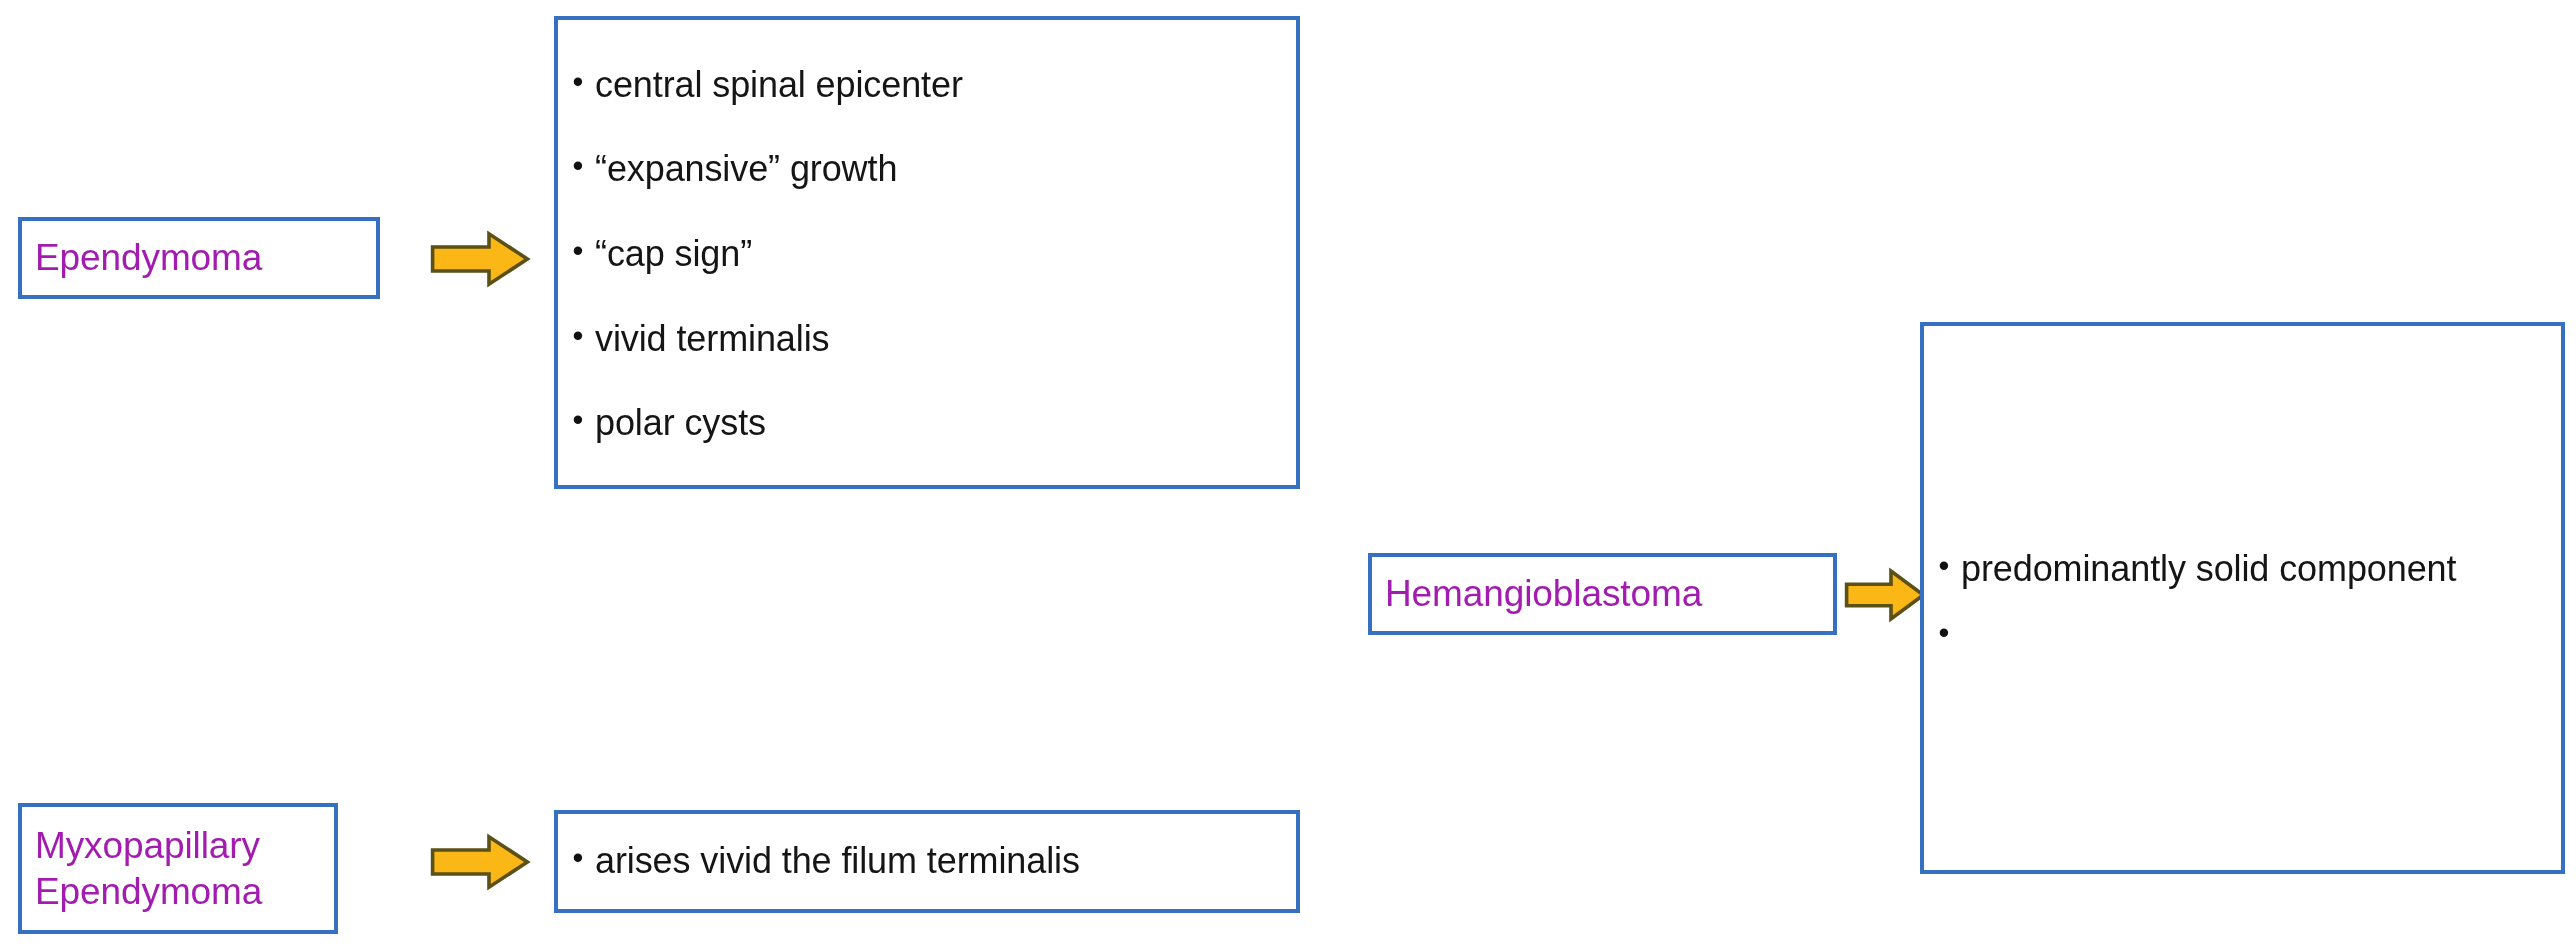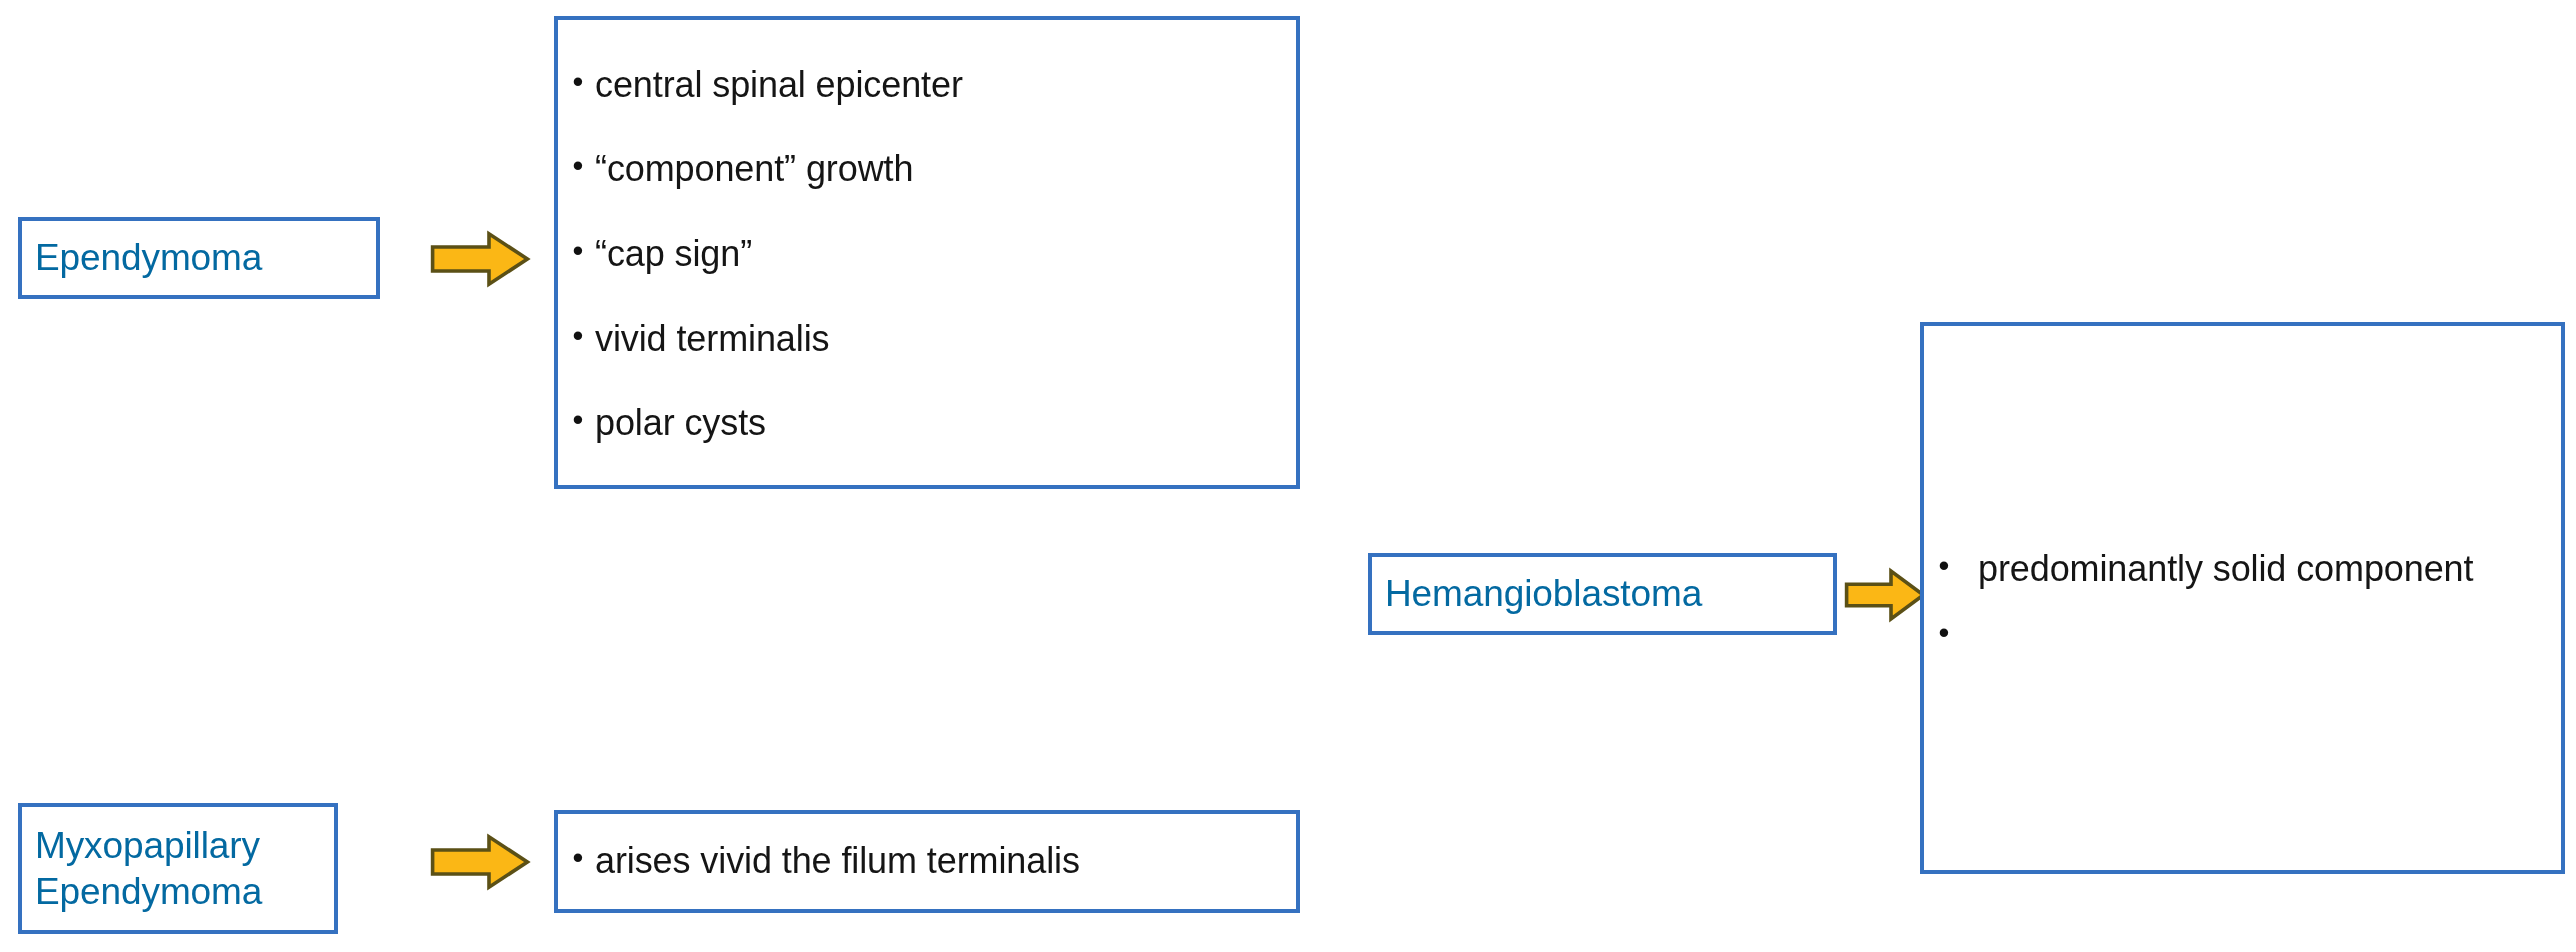--- a/index.html
+++ b/index.html
@@ -22,21 +22,21 @@
     position: absolute;
     box-sizing: border-box;
     background: #ffffff;
     border: 4.2px solid #3571C0;
     display: flex;
     align-items: center;
   }
   .node-label {
     font-size: 37px;
     line-height: 1.22;
-    color: #0369a1;
+    color: #a21caf;
     white-space: pre-line;
     padding-left: 13px;
     letter-spacing: -0.1px;
   }
   .detail-box {
     position: absolute;
     box-sizing: border-box;
     background: #ffffff;
     border: 4.2px solid #3571C0;
     display: flex;
@@ -79,21 +79,21 @@
 
   
   #box-myxo-features { left: 554px; top: 810px; width: 746px; height: 103px; }
   #box-myxo-features .bullet-list { padding: 0; }
 
   
   #box-hemangio-features { left: 1920px; top: 322px; width: 645px; height: 552px; }
   #box-hemangio-features .bullet-list { padding: 10.8px 0 7.2px 0; }
   #box-hemangio-features .bullet-item { margin-bottom: 23px; }
   #box-hemangio-features .bullet-item:last-child { margin-bottom: 0; }
-  #box-hemangio-features .bullet-text { max-width: 527px; margin-left: 17px; }
+  #box-hemangio-features .bullet-text { max-width: 527px; }
 
   
   #box-ependymoma { left: 18px; top: 217px; width: 362px; height: 82px; }
   #box-myxopapillary { left: 18px; top: 803px; width: 320px; height: 131px; }
   #box-hemangioblastoma { left: 1368px; top: 553px; width: 469px; height: 82px; text-align: center; }
 
   
   .arrow {
     position: absolute;
     display: block;
@@ -113,21 +113,21 @@
   </svg>
 
   <div class="detail-box" id="box-ependymoma-features">
     <ul class="bullet-list">
       <li class="bullet-item">
         <span class="bullet-dot">•</span>
         <span class="bullet-text">central spinal epicenter</span>
       </li>
       <li class="bullet-item">
         <span class="bullet-dot">•</span>
-        <span class="bullet-text">“component” growth</span>
+        <span class="bullet-text">“expansive” growth</span>
       </li>
       <li class="bullet-item">
         <span class="bullet-dot">•</span>
         <span class="bullet-text">“cap sign”</span>
       </li>
       <li class="bullet-item">
         <span class="bullet-dot">•</span>
         <span class="bullet-text">vivid terminalis</span>
       </li>
       <li class="bullet-item">

